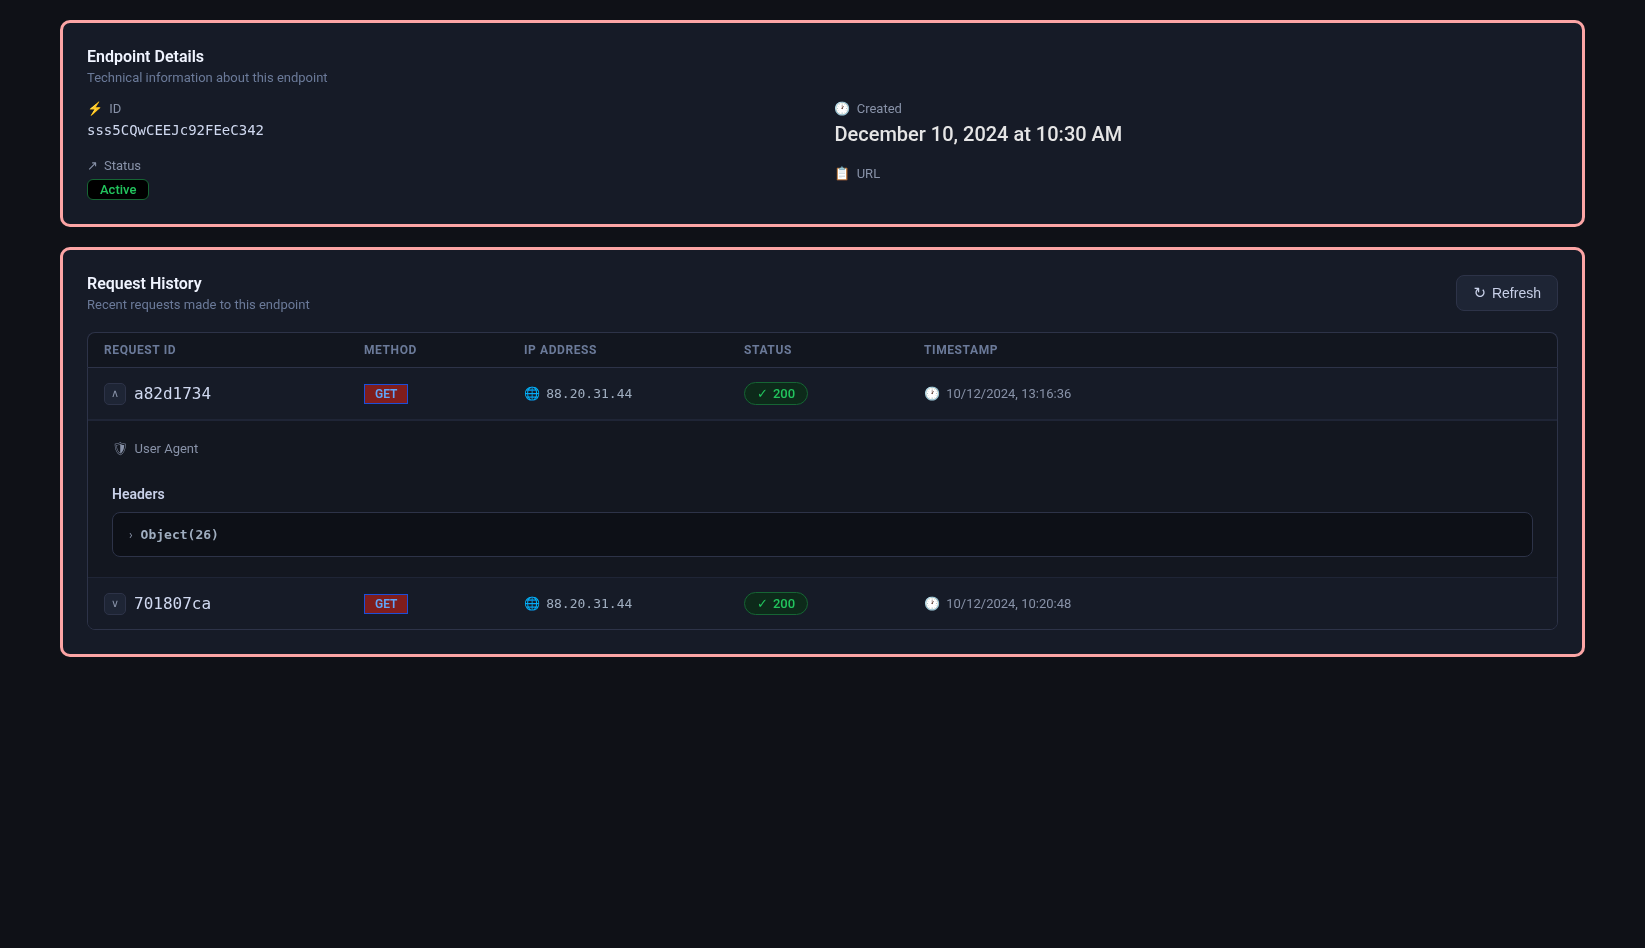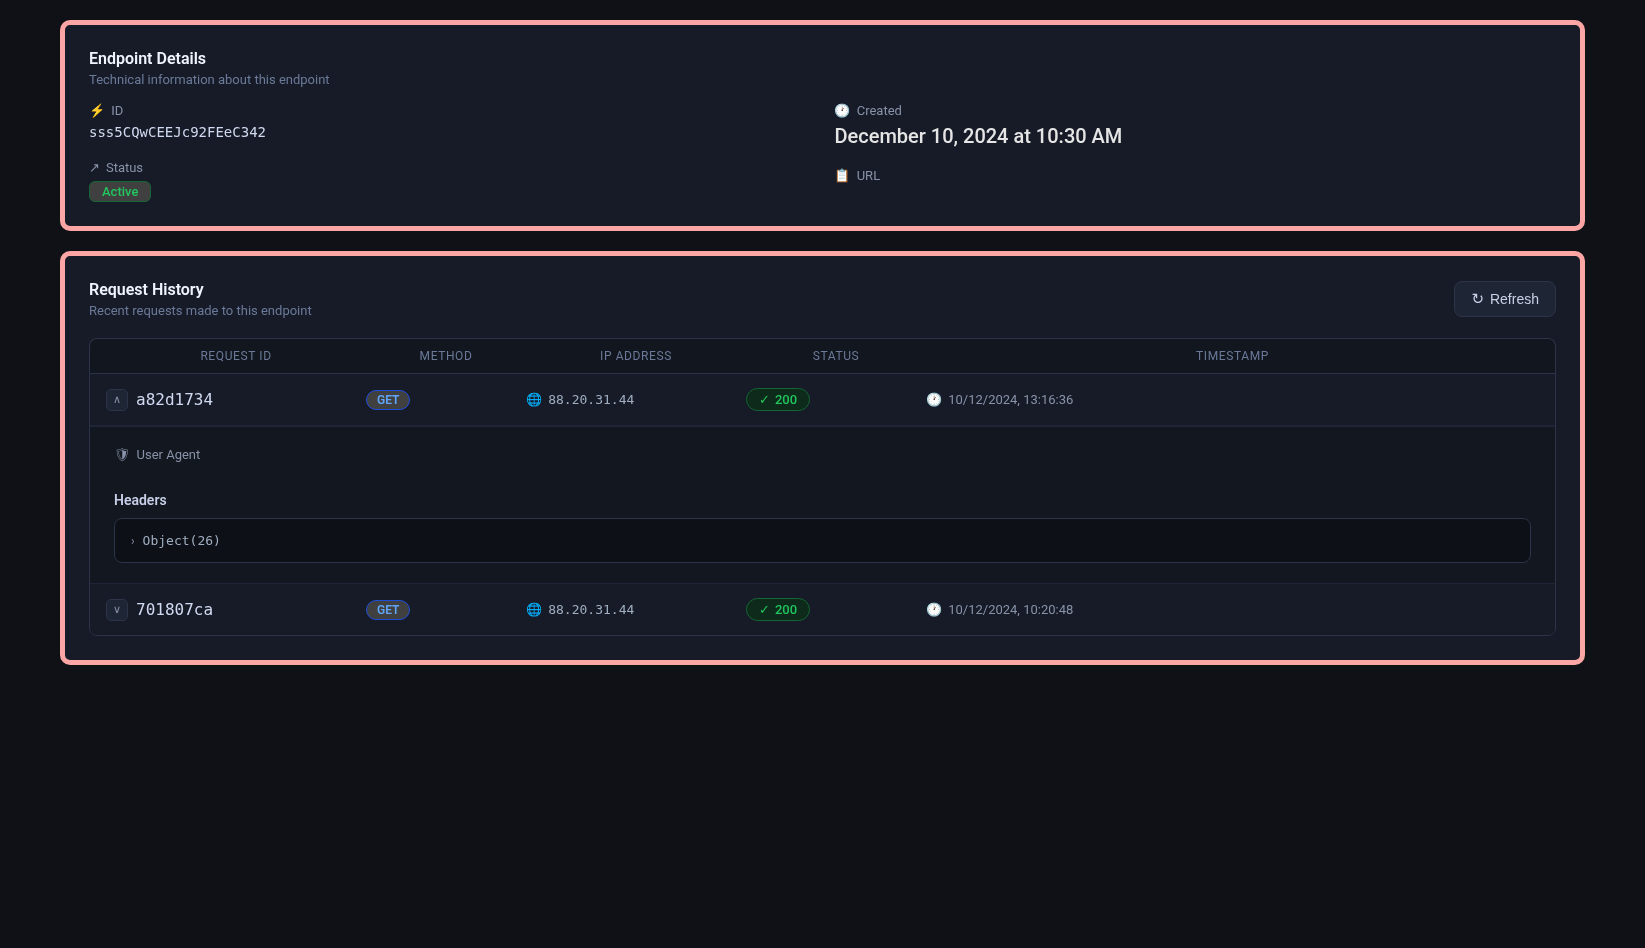--- a/index.html
+++ b/index.html
@@ -5,21 +5,21 @@
     * { box-sizing: border-box; margin: 0; padding: 0; }
     body {
       background-color: #0f1117;
       color: #e2e8f0;
       font-family: -apple-system, BlinkMacSystemFont, 'Segoe UI', Roboto, sans-serif;
       font-size: 14px;
       padding: 20px 60px;
     }
     .card {
       background-color: #161b27;
-      border: 5px solid #fca5a5;
+      border: 3px solid #fca5a5;
       border-radius: 10px;
       padding: 24px;
       margin-bottom: 20px;
     }
     .card-title {
       font-size: 16px;
       font-weight: 600;
       color: #f0f4ff;
       margin-bottom: 4px;
     }
@@ -47,21 +47,21 @@
       font-family: monospace;
     }
     .detail-value.large {
       font-size: 20px;
       font-family: -apple-system, BlinkMacSystemFont, 'Segoe UI', Roboto, sans-serif;
       font-weight: 500;
       color: #e5e5e5;
     }
     .badge-active {
       display: inline-block;
-      background-color: #404040;
+      background-color: #000000;
       color: #22c55e;
       border: 1px solid #166534;
       border-radius: 6px;
       padding: 2px 12px;
       font-size: 13px;
       font-weight: 500;
     }
     .section-header {
       display: flex;
       align-items: center;
@@ -84,25 +84,24 @@
       display: grid;
       grid-template-columns: 260px 160px 220px 180px 1fr;
       padding: 10px 16px;
       background: #12161f;
       border-radius: 8px 8px 0 0;
       border: 1px solid #2d3348;
       border-bottom: none;
     }
     .table-header-cell {
       font-size: 12px;
-      font-weight: 400;
+      font-weight: 700;
       color: #6b7a99;
       text-transform: uppercase;
       letter-spacing: 0.05em;
-      text-align: center;
     }
     .table-row-wrapper {
       border: 1px solid #2d3348;
       border-radius: 0 0 8px 8px;
       overflow: hidden;
     }
     .table-row {
       display: grid;
       grid-template-columns: 260px 160px 220px 180px 1fr;
       padding: 14px 16px;
@@ -132,24 +131,24 @@
       font-size: 11px;
       flex-shrink: 0;
     }
     .request-id {
       font-family: monospace;
       font-size: 16px;
       color: #d0d9f0;
     }
     .method-badge {
       display: inline-block;
-      background-color: #404040;
+      background-color: #7f1d1d;
       color: #60a5fa;
       border: 1px solid #1d4ed8;
-      border-radius: 10px;
+      border-radius: 0;
       padding: 2px 10px;
       font-size: 12px;
       font-weight: 600;
     }
     .ip-cell {
       display: flex;
       align-items: center;
       gap: 6px;
       color: #a0aec0;
       font-family: monospace;
@@ -223,20 +222,21 @@
       cursor: pointer;
     }
     .object-expand-icon {
       color: #8892a8;
       font-size: 12px;
     }
     .object-text {
       font-family: monospace;
       font-size: 13px;
       color: #a0aec0;
+      font-weight: bold;
     }
     .table-container {
       margin-top: 0;
     }
   </style>
 </head>
 <body>
 
 <div class="card">
   <div class="card-title">Endpoint Details</div>

